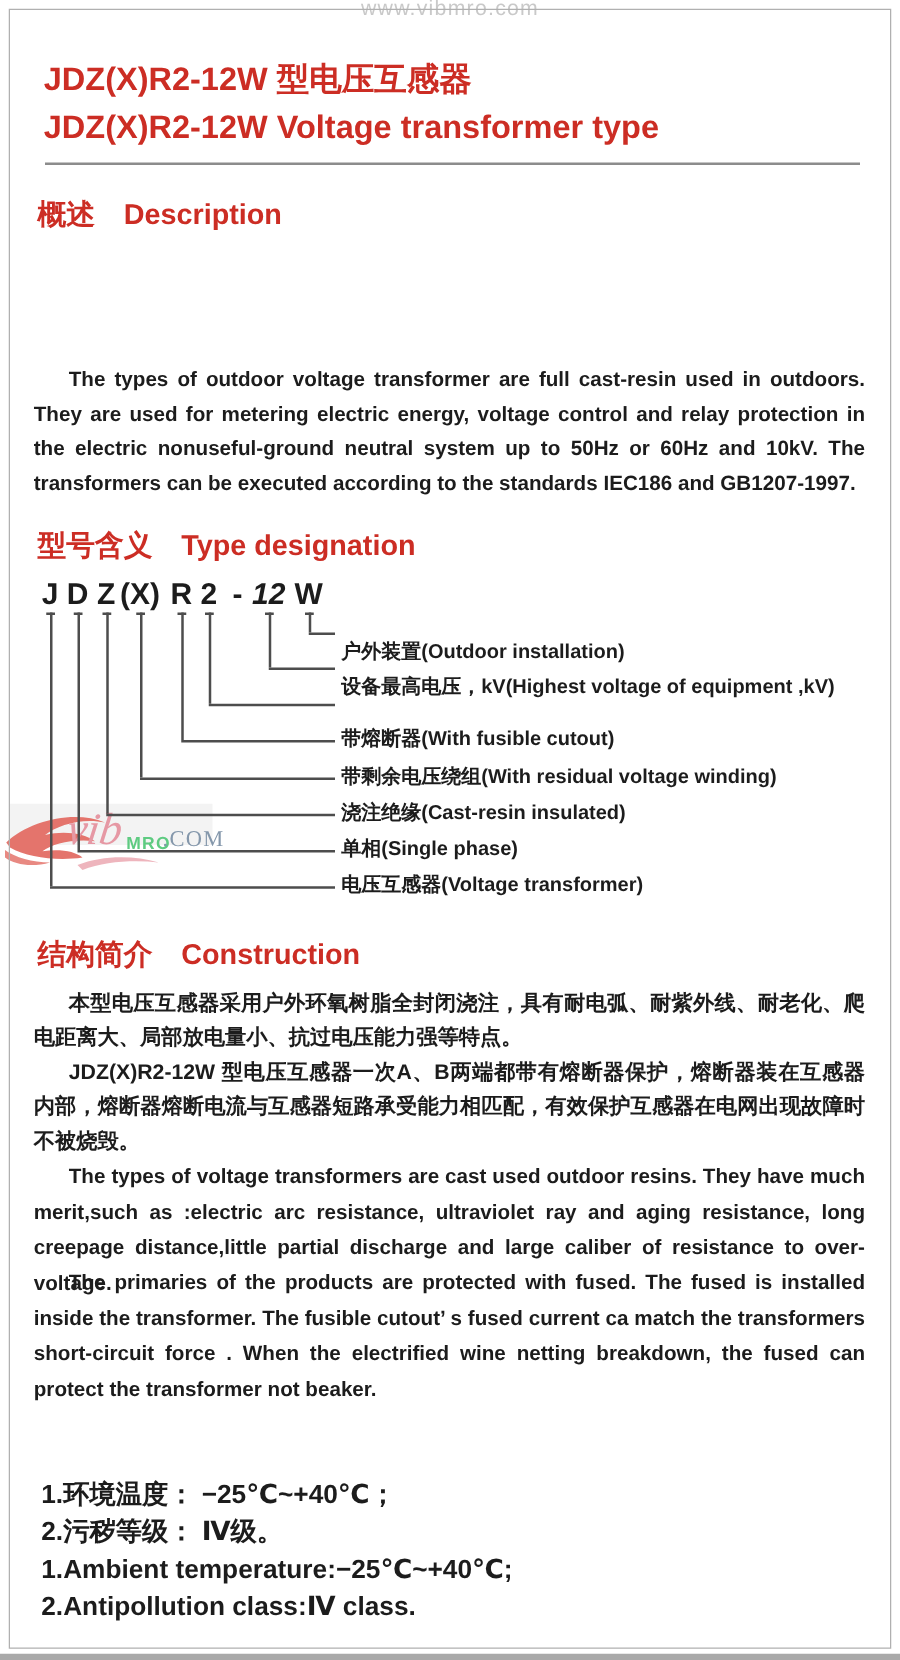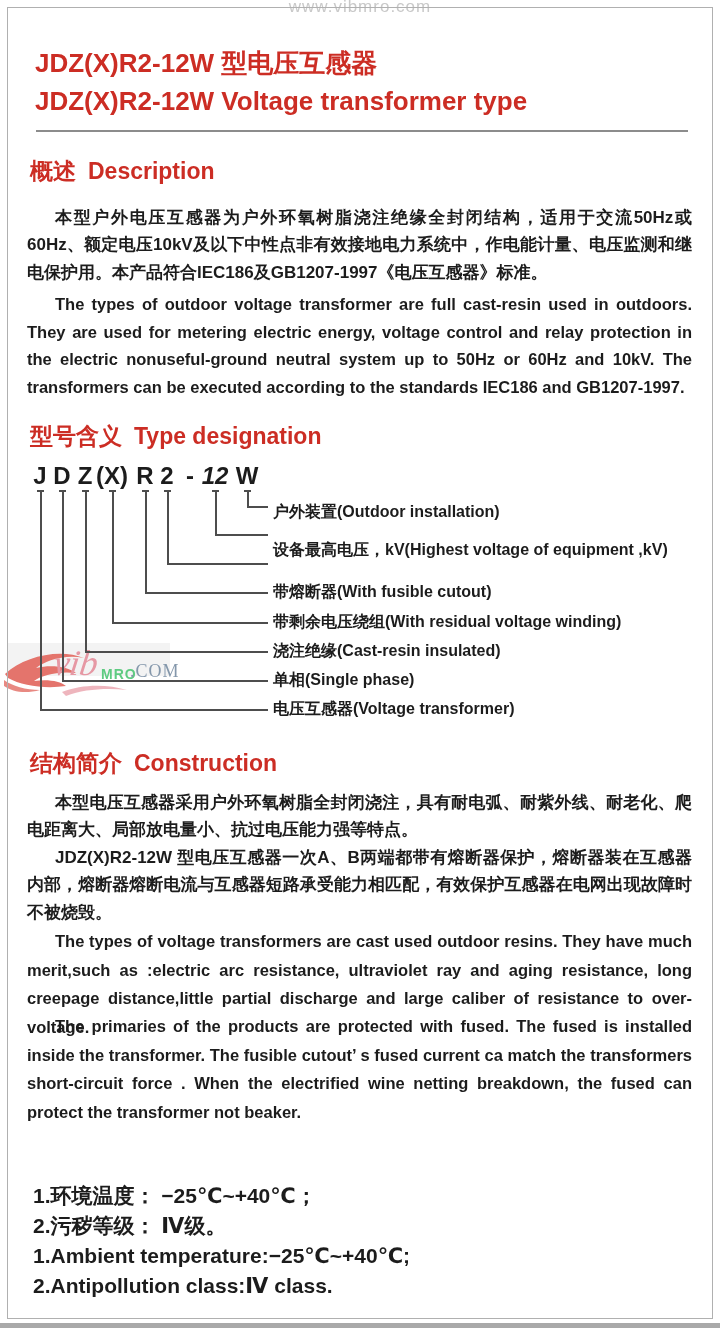--- a/index.html
+++ b/index.html
@@ -33,21 +33,21 @@
   }
   .rule{
     position:absolute;left:36px;top:130px;width:652px;height:2px;
     background:#8c8c8c;
   }
   .sec-heading{
     position:absolute;left:30px;
     color:#cc2d24;font-weight:bold;font-size:23px;line-height:26px;
     white-space:nowrap;
   }
-  .sec-heading .en{margin-left:12px;}
+  .sec-heading .en{margin-left:23px;}
   .body-par{
     position:absolute;left:27px;width:665px;
     font-size:17px;font-weight:bold;line-height:27.4px;
     text-align:justify;text-indent:28px;
     color:#1c1c1c;margin:0;
   }
   .body-par.en{font-size:16.5px;line-height:27.5px;}
   .body-par.en2{font-size:16.5px;line-height:28.6px;}
   
   .diagram{position:absolute;left:0;top:462px;width:720px;height:268px;}
@@ -100,21 +100,20 @@
     <div>JDZ(X)R2-12W 型电压互感器</div>
     <div>JDZ(X)R2-12W Voltage transformer type</div>
   </div>
 
   <div class="rule"></div>
 
   <div class="sec-heading" style="top:158px;">
     <span class="zh">概述</span><span class="en">Description</span>
   </div>
 
-  <p class="body-par" style="top:204px;">本型户外电压互感器为户外环氧树脂浇注绝缘全封闭结构，适用于交流50Hz或60Hz、额定电压10kV及以下中性点非有效接地电力系统中，作电能计量、电压监测和继电保护用。本产品符合IEC186及GB1207-1997《电压互感器》标准。</p>
   <p class="body-par en" style="top:291px;">The types of outdoor voltage transformer are full cast-resin used in outdoors. They are used for metering electric energy, voltage control and relay protection in the electric nonuseful-ground neutral system up to 50Hz or 60Hz and 10kV. The transformers can be executed according to the standards IEC186 and GB1207-1997.</p>
 
   <div class="sec-heading" style="top:423px;">
     <span class="zh">型号含义</span><span class="en">Type designation</span>
   </div>
 
   <div class="logo">
     <div class="logo-bg"></div>
     <svg class="logo-swirl" width="140" height="58" viewBox="0 0 140 58">
       <path d="M3 30 C 22 12, 58 4, 82 14 C 64 10, 44 16, 34 24 C 50 20, 66 23, 74 29 C 56 27, 40 31, 32 37 C 46 35, 58 37, 64 42 C 44 45, 20 42, 6 34 Z" fill="#e4746c"></path>
@@ -148,21 +147,21 @@
 
     <div class="hline" style="left:247px;top:44px;width:21px;"></div>
     <div class="hline" style="left:215px;top:72px;width:53px;"></div>
     <div class="hline" style="left:167px;top:101px;width:101px;"></div>
     <div class="hline" style="left:145px;top:130px;width:123px;"></div>
     <div class="hline" style="left:112px;top:160px;width:156px;"></div>
     <div class="hline" style="left:85px;top:189px;width:183px;"></div>
     <div class="hline" style="left:62px;top:218px;width:206px;"></div>
     <div class="hline" style="left:40px;top:247px;width:228px;"></div>
 
-    <div class="diag-label" style="top:38px;">户外装置(Outdoor installation)</div>
+    <div class="diag-label" style="top:48px;">户外装置(Outdoor installation)</div>
     <div class="diag-label" style="top:76px;">设备最高电压，kV(Highest voltage of equipment ,kV)</div>
     <div class="diag-label" style="top:118px;">带熔断器(With fusible cutout)</div>
     <div class="diag-label" style="top:148px;">带剩余电压绕组(With residual voltage winding)</div>
     <div class="diag-label" style="top:177px;">浇注绝缘(Cast-resin insulated)</div>
     <div class="diag-label" style="top:206px;">单相(Single phase)</div>
     <div class="diag-label" style="top:235px;">电压互感器(Voltage transformer)</div>
   </div>
 
   <div class="sec-heading" style="top:750px;">
     <span class="zh">结构简介</span><span class="en">Construction</span>

